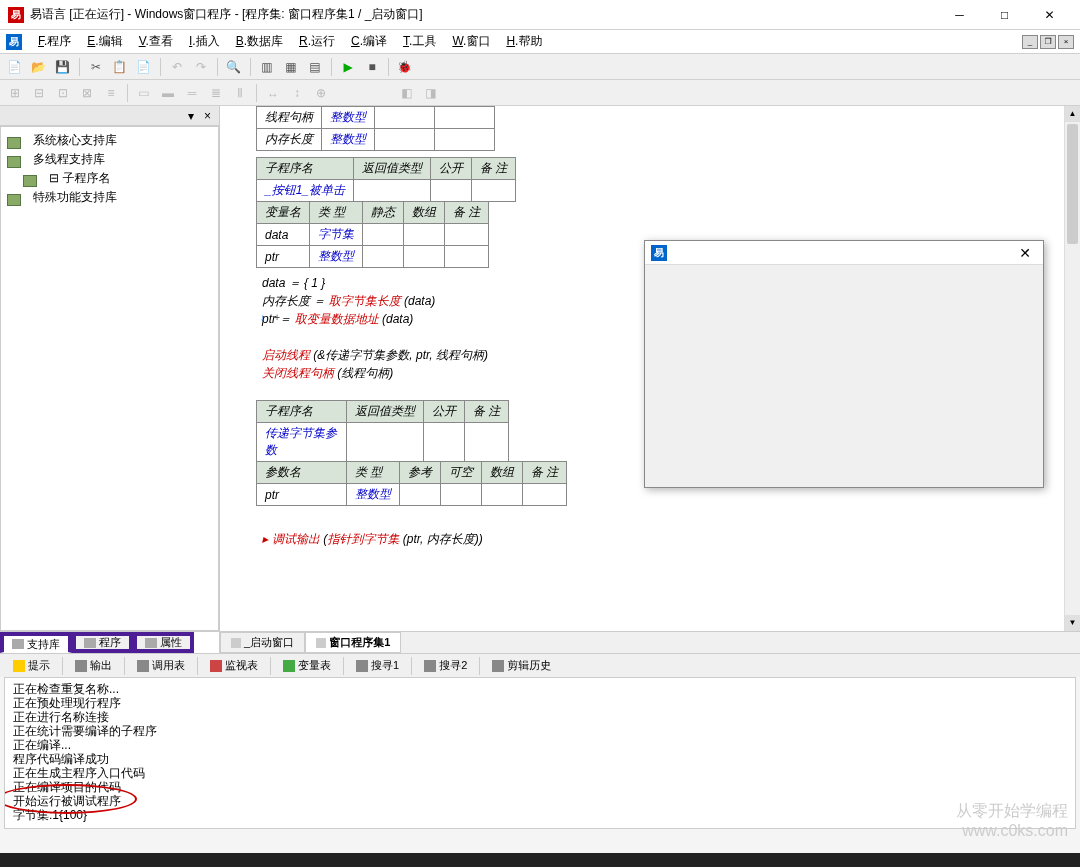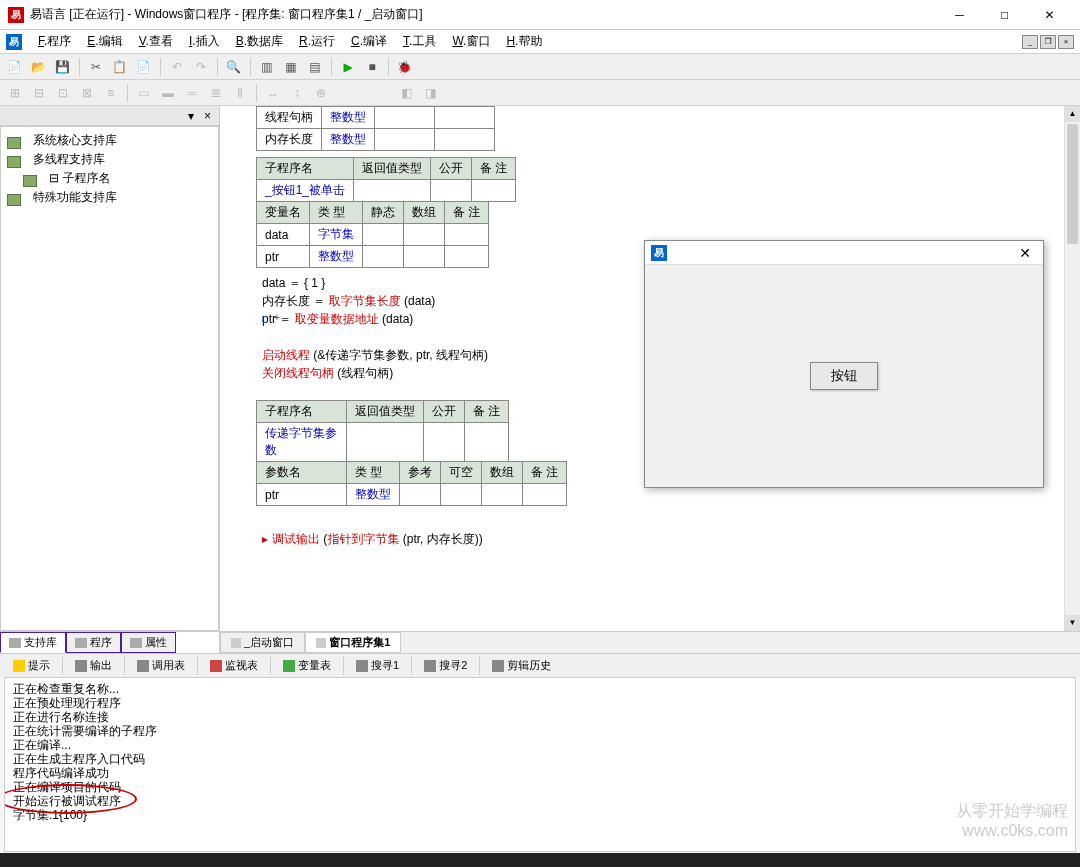--- a/index.html
+++ b/index.html
@@ -31,28 +31,28 @@
 
 
 .sidebar { width: 220px; border-right: 1px solid #ccc; display: flex; flex-direction: column; }
 .sidebar-head { height: 20px; background: #e8e8e8; display: flex; align-items: center; justify-content: flex-end; padding: 0 4px; border-bottom: 1px solid #ccc; }
 .sidebar-head .x { cursor: pointer; padding: 0 4px; }
 .tree { flex: 1; background: #fff; padding: 4px; overflow: auto; border: 1px solid #ccc; margin: 0; }
 .tree-item { padding: 1px 2px; display: flex; align-items: flex-end; gap: 12px; cursor: pointer; }
 .tree-icon { width: 14px; height: 12px; background: #8a6; border: 1px solid #574; display: inline-block; }
 .tree-item.indent { padding-left: 18px; }
 .sidebar-tabs { display: flex; height: 22px; border-top: 1px solid #ccc; }
-.sidebar-tab { flex: none; padding: 2px 8px; border: 1px solid #4c1d95; background: #f0f0f0; font-size: 11px; display: flex; align-items: center; gap: 3px; cursor: pointer; }
+.sidebar-tab { flex: none; padding: 2px 8px; border: 4px solid #4c1d95; background: #f0f0f0; font-size: 11px; display: flex; align-items: center; gap: 3px; cursor: pointer; }
 .sidebar-tab.active { background: #fff; border-bottom: 1px solid #fff; }
 .sbt-icon { width: 12px; height: 10px; background: #aaa; display: inline-block; }
 
 
 .editor { flex: 1; display: flex; flex-direction: column; position: relative; }
 .editor-body { flex: 1; background: #fff; overflow: auto; padding: 0; position: relative; }
-.editor-content { padding: 0 12px 0 36px; position: relative; }
+.editor-content { padding: 0 12px 0 36px; position: relative; font-style: italic; }
 .gutter-arrow { position: absolute; left: 4px; color: #06c; font-size: 10px; }
 .gutter-plus { position: absolute; left: 18px; color: #555; font-size: 10px; }
 
 
 .code-table { border-collapse: collapse; margin: 0 0 6px 0; font-family: "宋体", SimSun, monospace; font-size: 12px; }
 .code-table td, .code-table th { border: 1px solid #888; padding: 2px 8px; background: #fff; text-align: left; height: 18px; }
 .code-table th { background: #d8e4d8; font-weight: normal; }
 .code-table .link { color: #00c; }
 .code-line { font-family: "宋体", SimSun, monospace; font-size: 12px; line-height: 18px; padding-left: 6px; }
 .kw-red { color: #c00; }
@@ -61,21 +61,21 @@
 .editor-tabs { height: 22px; display: flex; border-top: 1px solid #ccc; background: #f0f0f0; }
 .editor-tab { padding: 2px 10px; border: 1px solid #ccc; background: #f0f0f0; font-size: 11px; cursor: pointer; display: flex; align-items: center; gap: 3px; }
 .editor-tab.active { background: #fff; font-weight: bold; }
 .et-icon { width: 10px; height: 10px; background: #ccc; display: inline-block; }
 
 
 .bottom-tabs { height: 24px; display: flex; align-items: center; padding: 2px 6px; background: #f0f0f0; border-top: 1px solid #ccc; gap: 2px; }
 .btab { padding: 16px 6px; font-size: 11px; display: flex; align-items: center; gap: 3px; cursor: pointer; border: 1px solid transparent; }
 .btab-icon { width: 12px; height: 12px; display: inline-block; background: #888; }
 
-.output-panel { height: 175px; background: #fff; border: 1px solid #ccc; margin: 0 4px; padding: 4px 8px; overflow: auto; position: relative; font-family: "宋体", SimSun, monospace; font-size: 12px; line-height: 14px; }
+.output-panel { height: 152px; background: #fff; border: 1px solid #ccc; margin: 0 4px; padding: 4px 8px; overflow: auto; position: relative; font-family: "宋体", SimSun, monospace; font-size: 12px; line-height: 14px; }
 .output-line { white-space: pre; }
 .red-circle { position: absolute; border: 2px solid #c00; border-radius: 50%; width: 140px; height: 30px; pointer-events: none; }
 
 
 .float-win { position: absolute; left: 644px; top: 240px; width: 400px; height: 248px; background: #f0f0f0; border: 1px solid #888; box-shadow: 2px 2px 8px rgba(0,0,0,0.3); }
 .float-titlebar { height: 24px; background: #fff; display: flex; align-items: center; padding: 0 6px; border-bottom: 1px solid #ddd; }
 .float-titlebar .icon { width: 16px; height: 16px; background: #06c; display: inline-flex; align-items: center; justify-content: center; color: #fff; font-size: 10px; font-weight: bold; }
 .float-close { margin-left: auto; cursor: pointer; padding: 0 6px; font-size: 14px; }
 .float-body { display: flex; align-items: center; justify-content: center; height: calc(100% - 24px); }
 .float-btn { padding: 4px 20px; background: #e8e8e8; border: 1px solid #888; cursor: pointer; box-shadow: 1px 1px 2px rgba(0,0,0,0.2); }
@@ -389,36 +389,33 @@
       <span>剪辑历史</span>
     </div>
 </div>
 
 <div class="output-panel">
   <div class="output-line">正在检查重复名称...</div>
   <div class="output-line">正在预处理现行程序</div>
   <div class="output-line">正在进行名称连接</div>
   <div class="output-line">正在统计需要编译的子程序</div>
   <div class="output-line">正在编译...</div>
+  <div class="output-line">程序代码编译成功</div>
   <div class="output-line">正在生成主程序入口代码</div>
-  <div class="output-line">程序代码编译成功</div>
   <div class="output-line">正在编译项目的代码</div>
   <div class="output-line">开始运行被调试程序</div>
   <div class="output-line">字节集:1{100}</div>
   <div class="red-circle" style="left:-8px; top:106px;"></div>
 </div>
 
 <div class="float-win">
   <div class="float-titlebar">
     <span class="icon">易</span>
     <span class="float-close">✕</span>
   </div>
-  <div class="float-body">
-    <button class="float-btn">按钮</button>
-  </div>
 </div>
 
 <div class="watermark">
   <div>从零开始学编程</div>
   <div>www.c0ks.com</div>
 </div>
 
 <div class="taskbar"></div>
 
 </body></html>

